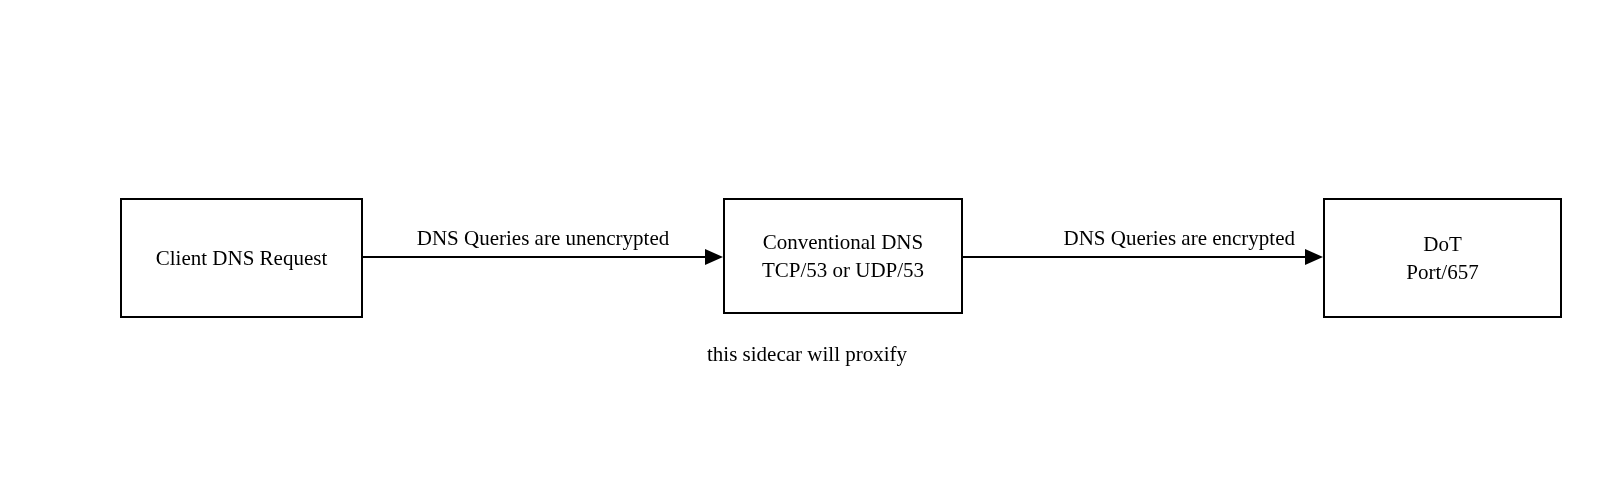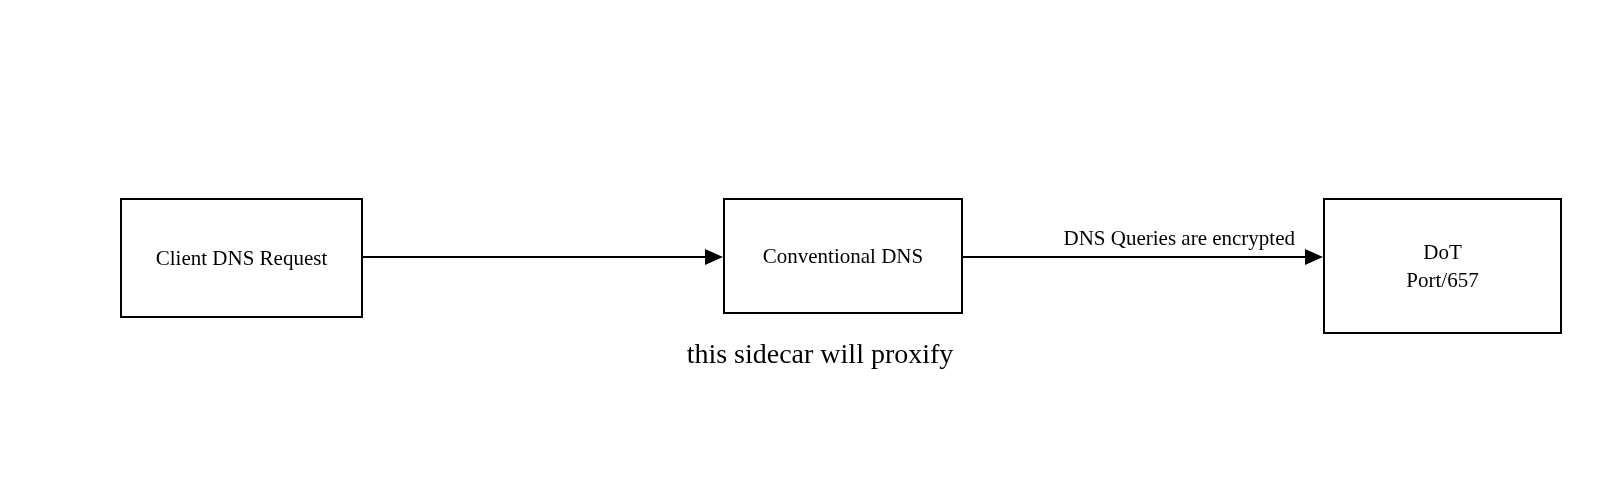--- a/index.html
+++ b/index.html
@@ -24,21 +24,21 @@
     display: flex;
     flex-direction: column;
     align-items: center;
     justify-content: center;
     text-align: center;
     font-size: 21px;
     line-height: 28px;
   }
   .node-client { left: 120px; top: 198px; width: 243px; height: 120px; }
   .node-conventional { left: 723px; top: 198px; width: 240px; height: 116px; }
-  .node-dot { left: 1323px; top: 198px; width: 239px; height: 136px; }
+  .node-dot { left: 1323px; top: 198px; width: 239px; height: 120px; }
 
   .edge-line {
     position: absolute;
     height: 2px;
     background: #000000;
   }
   .edge1-line { left: 363px; top: 256px; width: 344px; }
   .edge2-line { left: 963px; top: 256px; width: 344px; }
 
   .arrow-head {
@@ -57,42 +57,43 @@
     font-size: 21px;
     line-height: 26px;
     text-align: center;
     white-space: nowrap;
   }
   .edge1-label { left: 363px; top: 225px; width: 360px; }
   .edge2-label { left: 988px; top: 225px; width: 307px; text-align: right; }
 
   .caption {
     position: absolute;
-    left: 670px;
+    left: 707px;
     top: 340px;
     width: 300px;
-    text-align: center;
-    font-size: 28px;
+    font-size: 21px;
     line-height: 28px;
   }
 </style>
 </head>
 <body>
 
 <div class="canvas">
 
   <div class="node node-client">
     <span>Client DNS Request</span>
   </div>
 
   <div class="edge-line edge1-line"></div>
   <div class="arrow-head edge1-head"></div>
+  <div class="edge-label edge1-label">DNS Queries are unencrypted</div>
 
   <div class="node node-conventional">
     <span>Conventional DNS</span>
+    <span>TCP/53 or UDP/53</span>
   </div>
 
   <div class="edge-line edge2-line"></div>
   <div class="arrow-head edge2-head"></div>
   <div class="edge-label edge2-label">DNS Queries are encrypted</div>
 
   <div class="node node-dot">
     <span>DoT</span>
     <span>Port/657</span>
   </div>

